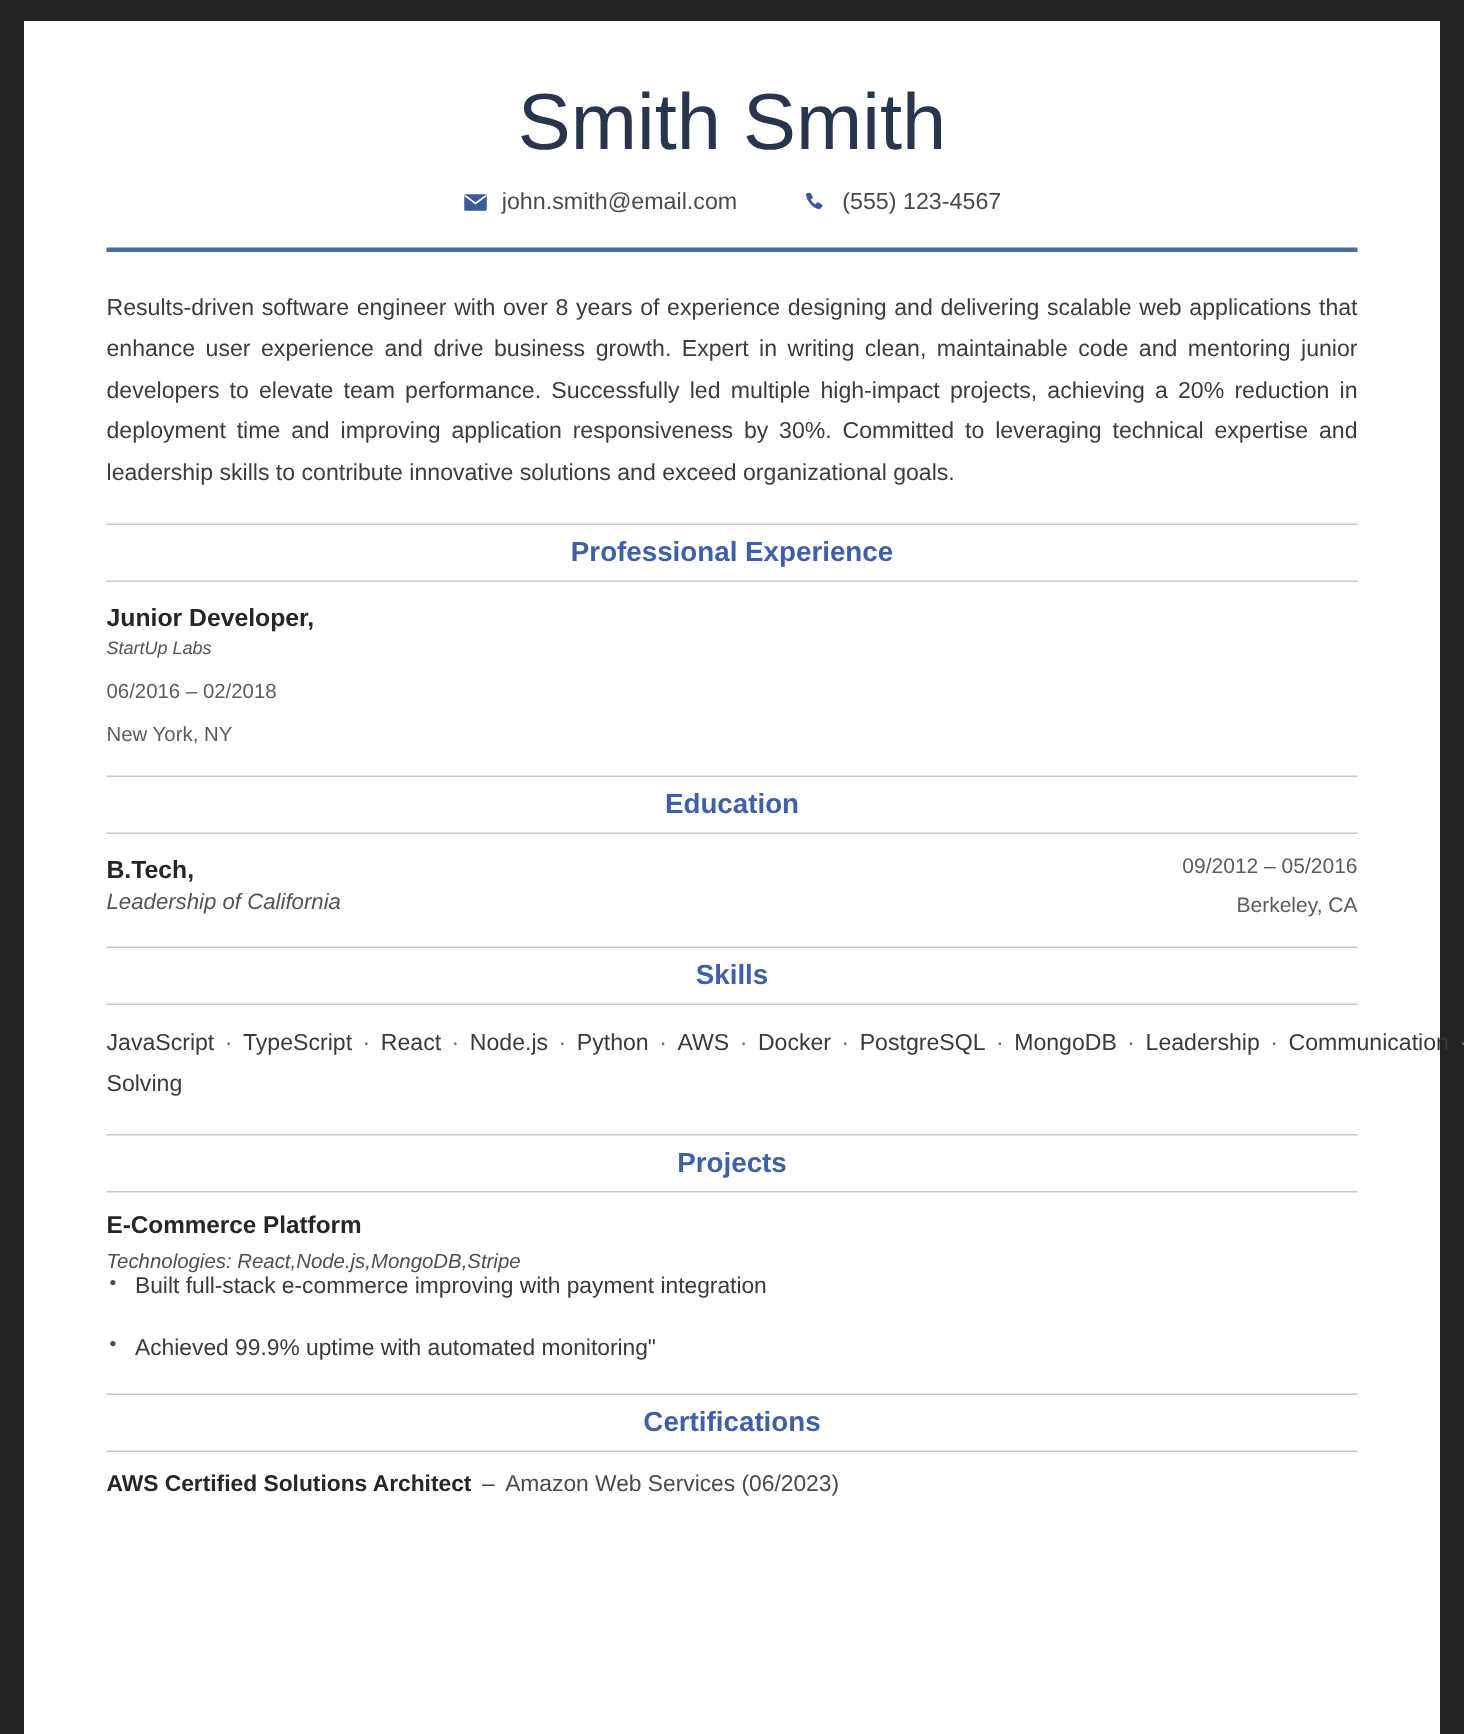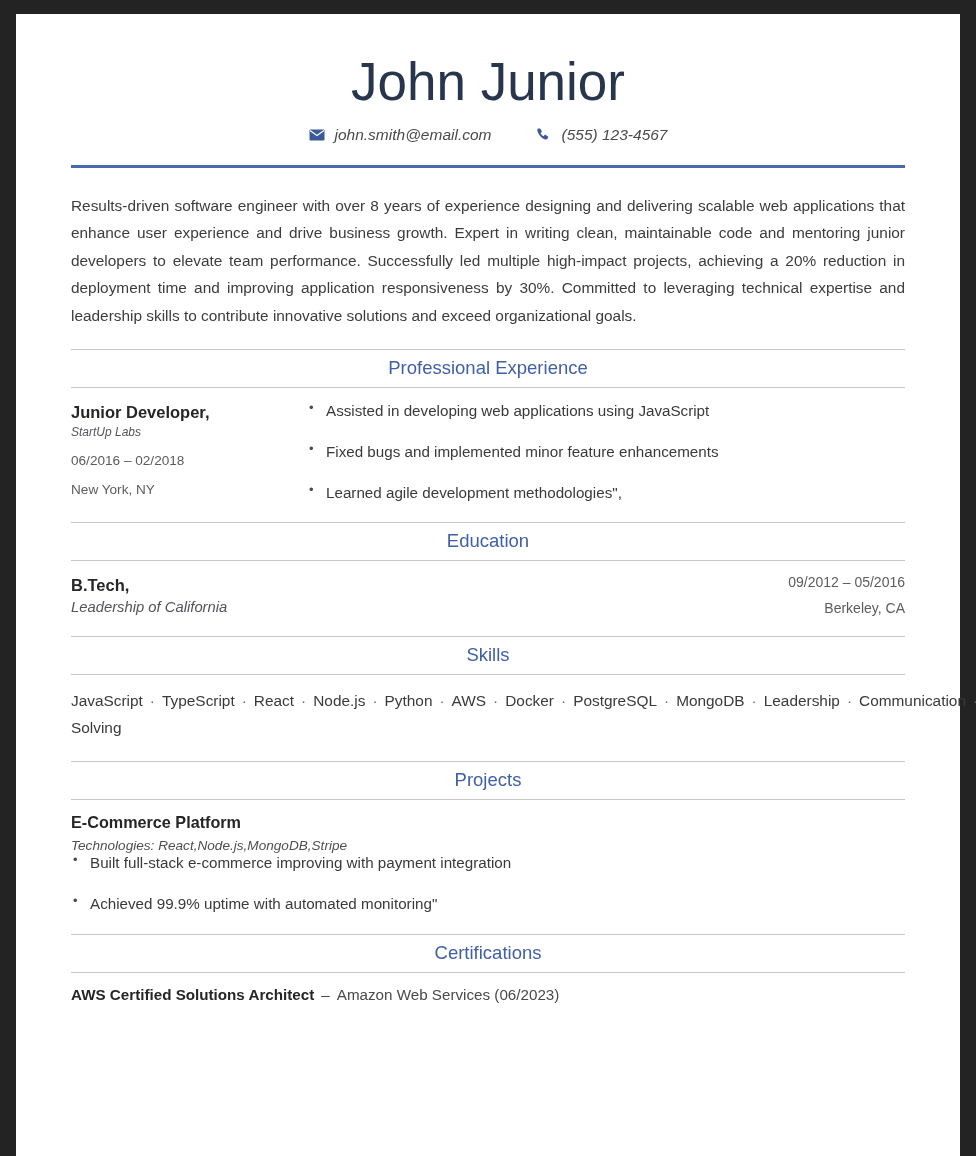--- a/index.html
+++ b/index.html
@@ -41,21 +41,20 @@
     margin: 0;
     padding-top: 38px;
     line-height: 1.15;
   }
   .contact-row {
     display: flex;
     justify-content: center;
     align-items: center;
     gap: 44px;
     margin-top: 13px;
-    font-style: italic;
   }
   .contact-item {
     display: flex;
     align-items: center;
     gap: 9px;
     font-size: 15.5px;
     color: #4a4a4a;
   }
   .contact-item .ico {
     display: inline-flex;
@@ -79,21 +78,21 @@
     text-align: justify;
     hyphens: auto;
   }
   
   .section {
     margin-top: 20px;
   }
   .section-title {
     text-align: center;
     font-size: 18.5px;
-    font-weight: normal;
+    font-weight: bold;
     color: #3f5fa6;
     padding: 7px 0 8px;
     border-top: 1px solid #c8c8c8;
     border-bottom: 1px solid #c8c8c8;
     margin: 0;
   }
   .section-body {
     padding-top: 13px;
   }
   
@@ -221,21 +220,21 @@
     color: #262626;
   }
   .cert-sep { padding: 0 7px; }
 </style>
 </head>
 <body>
 
 <div class="page-frame">
   <div class="sheet">
 
-    <h1 class="resume-name">John Junior</h1>
+    <h1 class="resume-name">Smith Smith</h1>
 
     <div class="contact-row">
       <div class="contact-item">
         <span class="ico">
           <svg width="16" height="16" viewBox="0 0 16 16" fill="currentColor" aria-hidden="true">
             <rect x="0.5" y="2.5" width="15" height="11" rx="1"></rect>
             <path d="M1 3.4 L8 8.6 L15 3.4" stroke="#ffffff" stroke-width="1.2" fill="none"></path>
           </svg>
         </span>
         <span>john.smith@email.com</span>
@@ -256,27 +255,20 @@
 
     <div class="section">
       <h2 class="section-title">Professional Experience</h2>
       <div class="section-body">
         <div class="exp-entry">
           <div class="exp-left">
             <div class="exp-role">Junior Developer,</div>
             <div class="exp-company">StartUp Labs</div>
             <div class="exp-dates">06/2016 –  02/2018</div>
             <div class="exp-location">New York, NY</div>
-          </div>
-          <div class="exp-right">
-            <ul class="bullets">
-              <li>Assisted in developing web applications using JavaScript</li>
-              <li>Fixed bugs and implemented minor feature enhancements</li>
-              <li>Learned agile development methodologies",</li>
-            </ul>
           </div>
         </div>
       </div>
     </div>
 
     <div class="section">
       <h2 class="section-title">Education</h2>
       <div class="section-body">
         <div class="edu-entry">
           <div class="edu-left">

